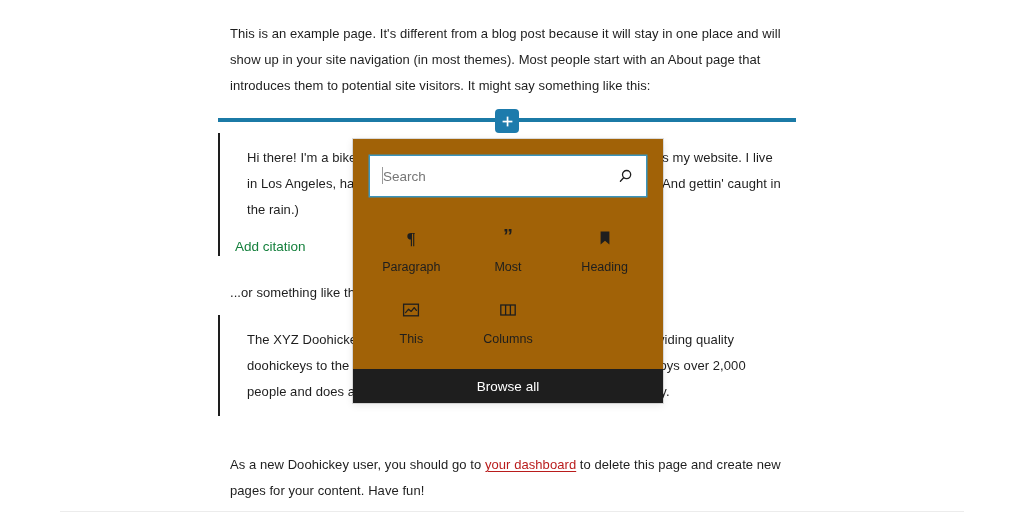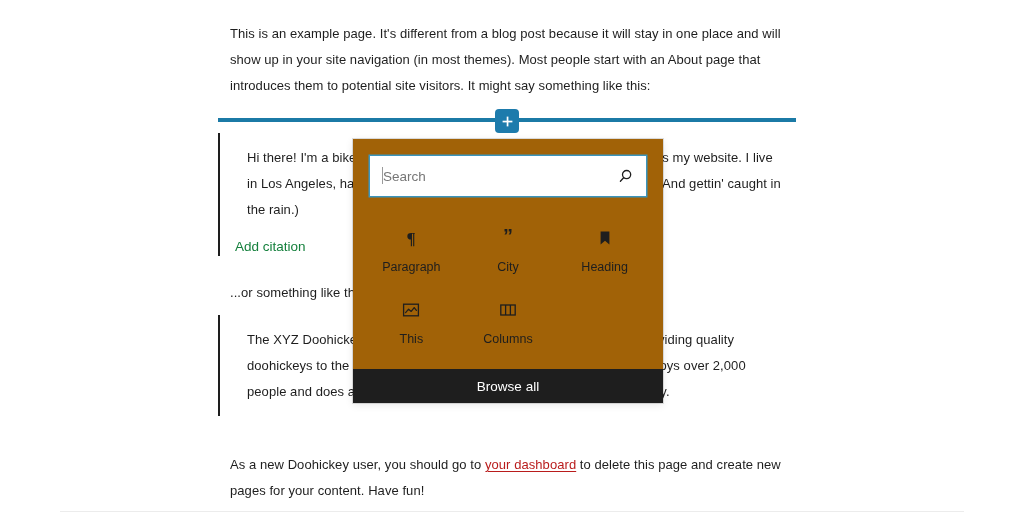--- a/index.html
+++ b/index.html
@@ -290,21 +290,21 @@
         </span>
         <span class="block-label">Paragraph</span>
       </button>
 
       <button class="block-item">
         <span class="block-icon">
           <svg width="20" height="20" viewBox="0 0 20 20" aria-hidden="true">
             <text x="10" y="15" font-family="'Liberation Sans', sans-serif" font-size="20" font-weight="bold" text-anchor="middle" fill="#1e1e1e">”</text>
           </svg>
         </span>
-        <span class="block-label">City</span>
+        <span class="block-label">Most</span>
       </button>
 
       <button class="block-item">
         <span class="block-icon">
           <svg width="20" height="20" viewBox="0 0 20 20" aria-hidden="true">
             <path d="M5.6 3.4h8.8v13.2l-4.4-3.9-4.4 3.9z" fill="#1e1e1e"></path>
           </svg>
         </span>
         <span class="block-label">Heading</span>
       </button>

